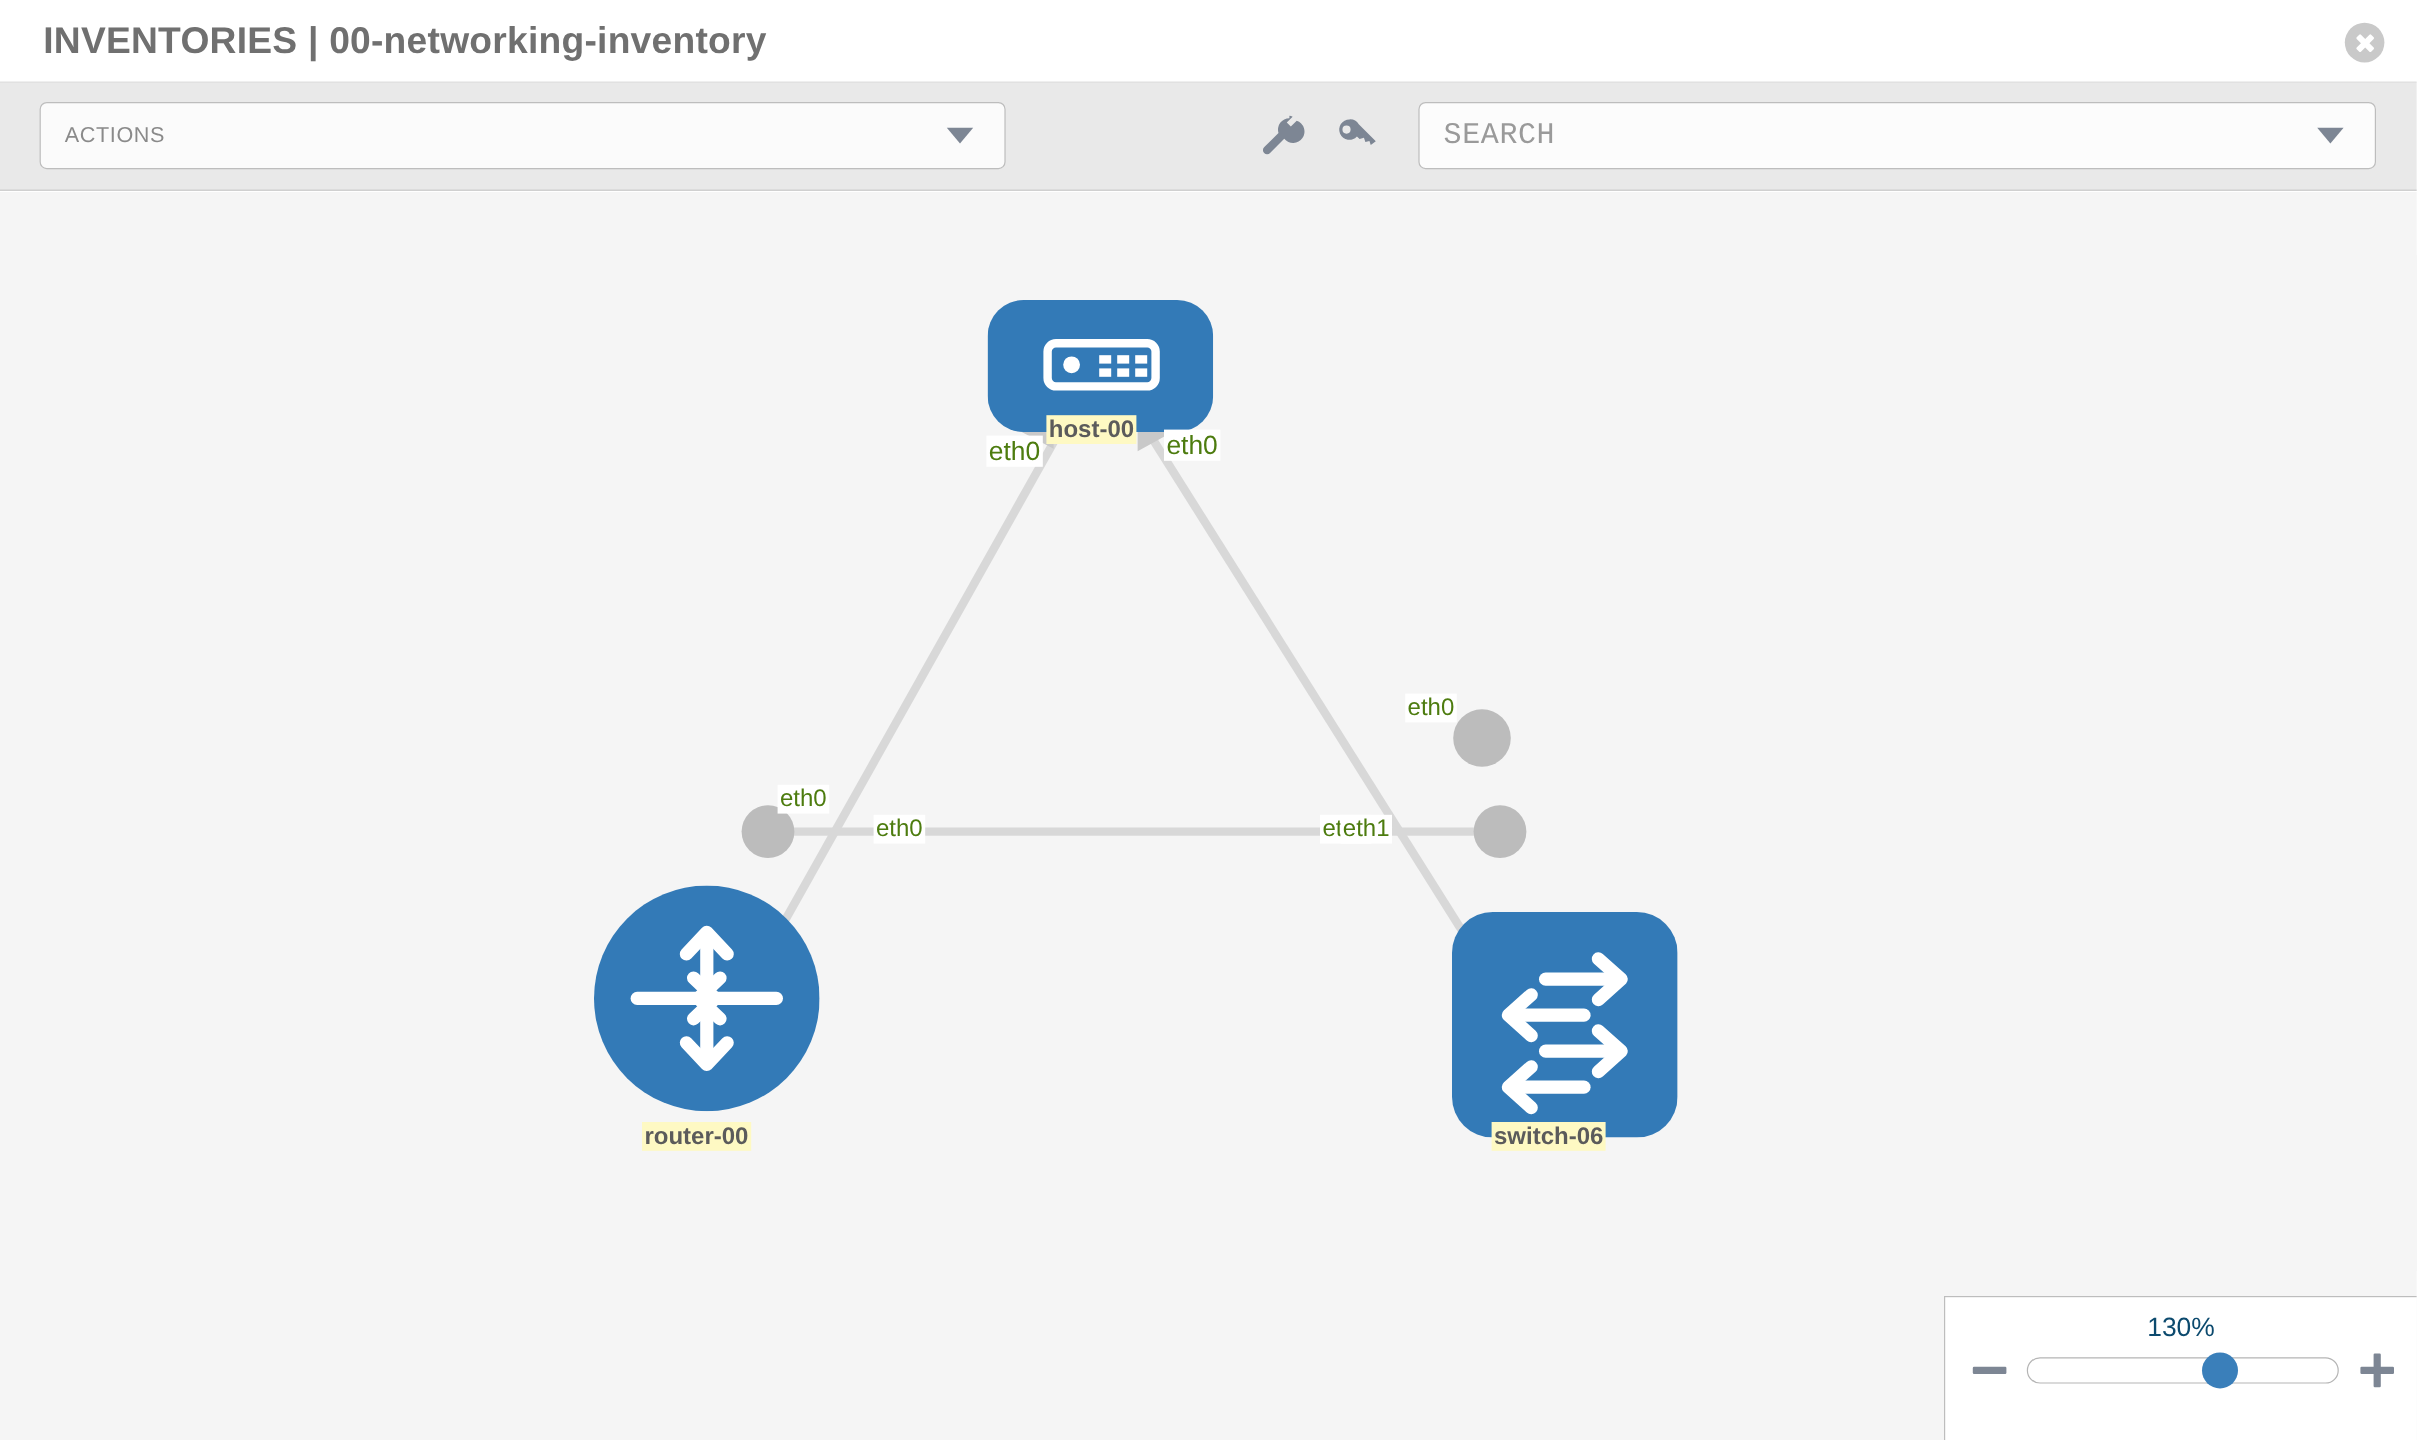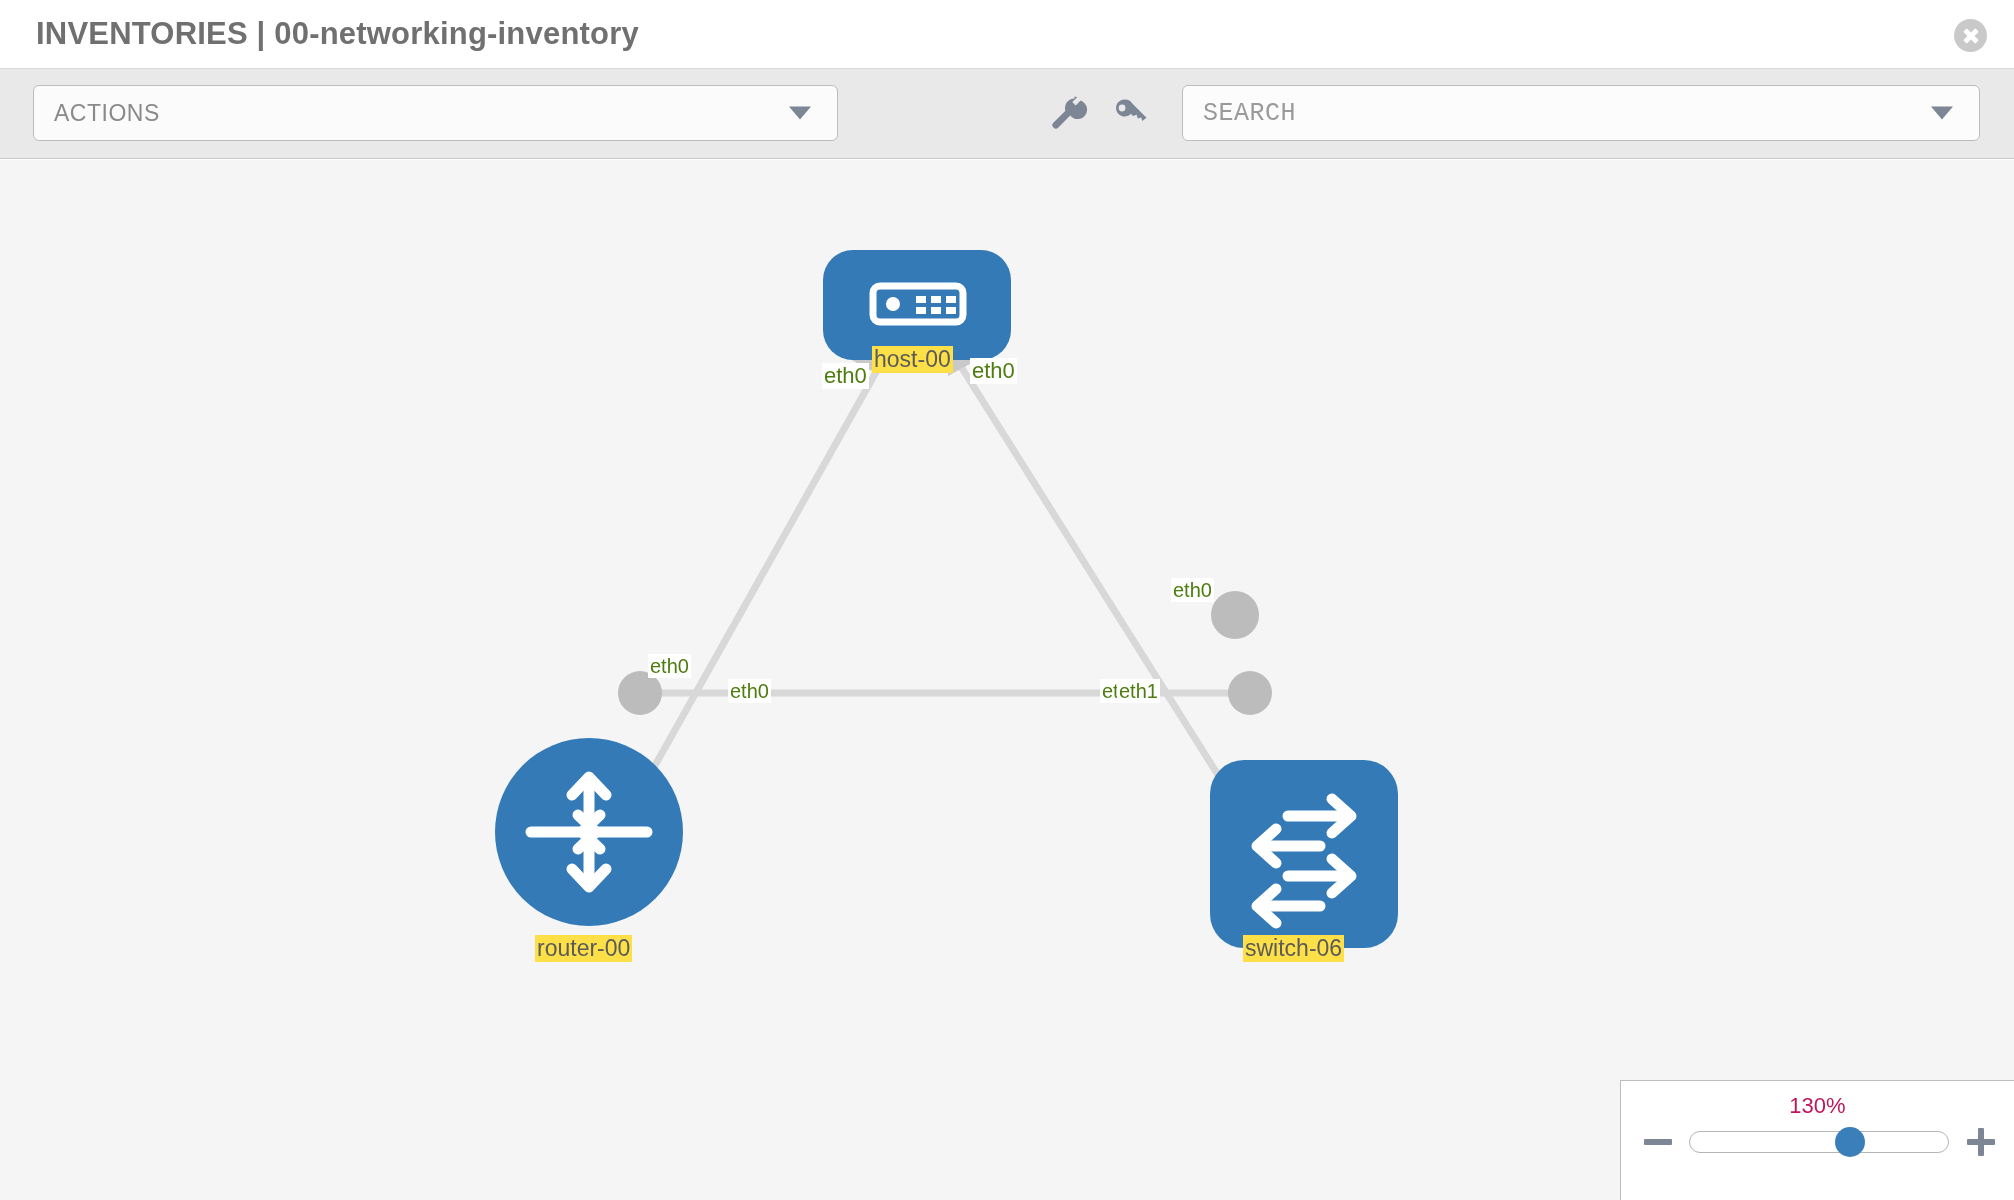--- a/index.html
+++ b/index.html
@@ -80,21 +80,21 @@
     background: #fbfbfb;
     border: 1px solid #bdbdbd;
     border-radius: 6px;
     cursor: pointer;
   }
   .actions-label {
     position: absolute;
     left: 20px;
     top: 50%;
     transform: translateY(-50%);
-    font-size: 23px;
+    font-size: 18px;
     color: #8a8a8a;
     letter-spacing: 0.5px;
     white-space: nowrap;
   }
   .caret {
     position: absolute;
     right: 26px;
     top: 50%;
     transform: translateY(-50%);
     width: 0; height: 0;
@@ -149,26 +149,27 @@
   .canvas-svg {
     position: absolute;
     top: 0; left: 0;
     width: 2014px;
     height: 1040px;
   }
 
   
   .node-label {
     position: absolute;
-    font-size: 23px;
+    font-size: 20px;
     color: #5b5b5b;
-    background: #fde047;
+    background: #fef9c3;
     white-space: nowrap;
     line-height: 1.1;
     padding: 1px 2px;
+    font-weight: bold;
   }
   .edge-label {
     position: absolute;
     font-size: 20px;
     color: #4d7c0f;
     background: #ffffff;
     white-space: nowrap;
     line-height: 1.1;
     padding: 1px 2px;
   }
@@ -189,21 +190,21 @@
     border: 1px solid #bdbdbd;
     border-right: none;
     border-bottom: none;
   }
   .zoom-value {
     position: absolute;
     top: 12px;
     left: 0; right: 0;
     text-align: center;
     font-size: 22px;
-    color: #be185d;
+    color: #0c4a6e;
   }
   .zoom-minus, .zoom-plus {
     position: absolute;
     top: 44px;
     width: 34px;
     height: 34px;
     cursor: pointer;
   }
   .zoom-minus { left: 20px; }
   .zoom-plus  { right: 16px; }

